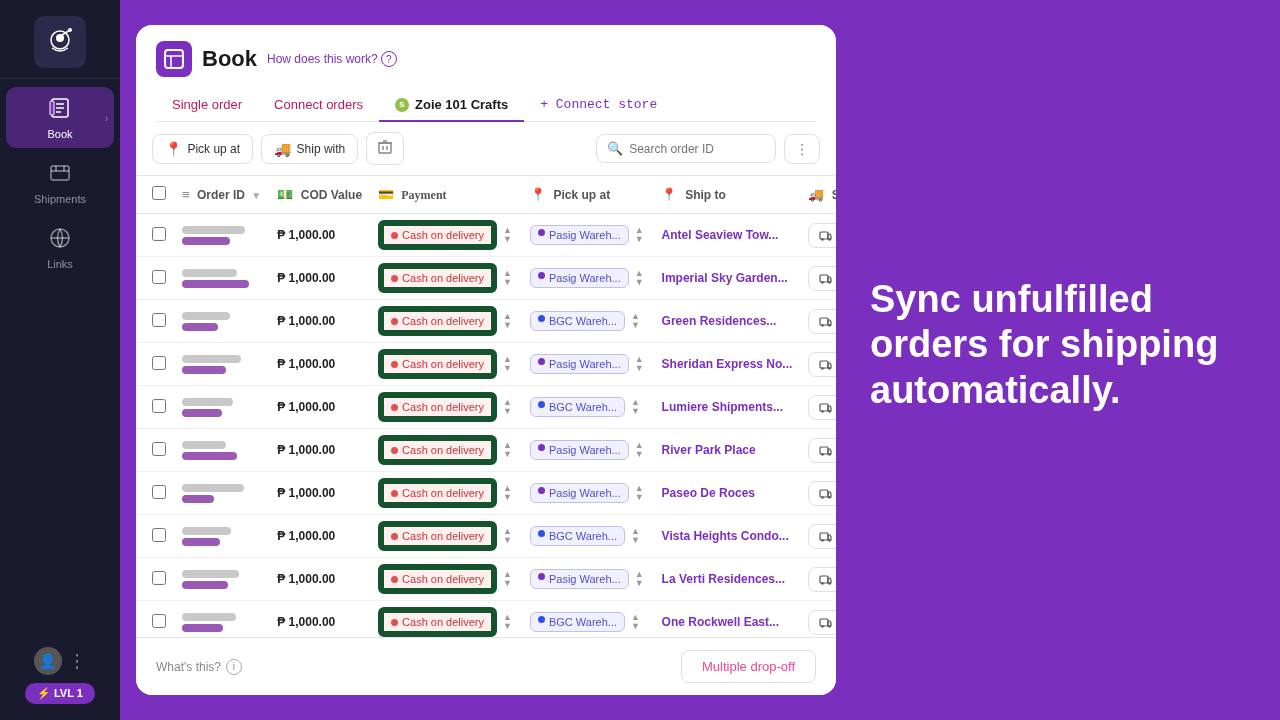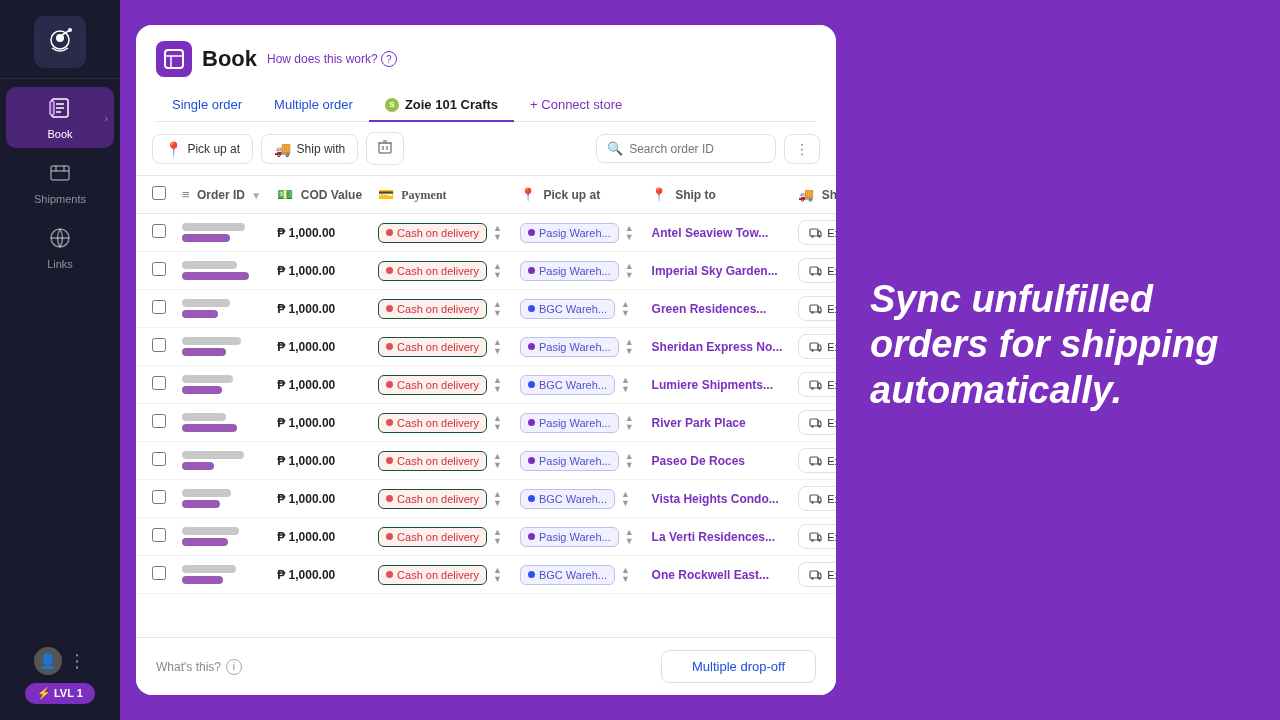--- a/index.html
+++ b/index.html
@@ -183,21 +183,21 @@
       gap: 3px;
     }
     .tab-bar {
       display: flex;
       gap: 0;
       border-bottom: 1px solid #e5e5e5;
     }
     .tab {
       padding: 8px 16px;
       font-size: 13px;
-      color: #1d4ed8;
+      color: #be185d;
       cursor: pointer;
       border-bottom: 2px solid transparent;
       margin-bottom: -1px;
     }
     .tab.shopify {
       display: flex;
       align-items: center;
       gap: 6px;
       color: #1a1a1a;
       font-weight: 600;
@@ -212,20 +212,21 @@
       align-items: center;
       justify-content: center;
       font-size: 8px;
       color: #fff;
     }
     .tab.connect {
       color: #7B2FBE;
       display: flex;
       align-items: center;
       gap: 4px;
+      font-family: Liberation Mono, monospace;
     }
 
     
     .toolbar {
       background: #fff;
       padding: 10px 16px;
       display: flex;
       align-items: center;
       gap: 8px;
       border-bottom: 1px solid #e5e5e5;
@@ -354,21 +355,21 @@
     .payment-cell {
       display: flex;
       align-items: center;
       gap: 4px;
     }
     .cod-badge {
       display: flex;
       align-items: center;
       gap: 4px;
       background: #fff0f0;
-      border: 1px solid #14532d;
+      border: 6px solid #14532d;
       border-radius: 6px;
       padding: 3px 7px;
       font-size: 11px;
       color: #cc3333;
       white-space: nowrap;
     }
     .cod-dot {
       width: 7px;
       height: 7px;
       border-radius: 50%;
@@ -388,21 +389,20 @@
       gap: 0;
     }
 
     .pickup-cell {
       display: flex;
       align-items: center;
       gap: 4px;
     }
     .pickup-badge {
       display: flex;
-      align-items: center;
       gap: 4px;
       background: #f0f0ff;
       border: 1px solid #c0c0ee;
       border-radius: 6px;
       padding: 3px 7px;
       font-size: 11px;
       color: #5050cc;
       white-space: nowrap;
     }
     .pickup-dot {
@@ -470,34 +470,33 @@
       display: flex;
       align-items: center;
       justify-content: center;
       font-size: 10px;
       color: #888;
     }
     .multi-dropoff-btn {
       background: #fff;
       border: 1px solid #ddd;
       border-radius: 8px;
-      padding: 8px 30px;
+      padding: 8px 20px;
       font-size: 13px;
-      color: #1d4ed8;
+      color: #ec4899;
       cursor: pointer;
     }
 
     
     .right-panel {
       flex: 1;
       display: flex;
       flex-direction: column;
       justify-content: flex-end;
       padding-bottom: 30px;
-      font-style: italic;
     }
     .tagline {
       font-size: 38px;
       font-weight: 800;
       color: #fff;
       line-height: 1.2;
     }
     .tagline-container {
       padding-left: 10px;
     }
@@ -597,21 +596,21 @@
           <span>How does this work?</span>
           <span style="width:16px;height:16px;border-radius:50%;border:1px solid #7B2FBE;display:inline-flex;align-items:center;justify-content:center;font-size:10px;">?</span>
         </a>
       </div>
 
       <div class="tab-bar">
         <div class="tab">
           <span>Single order</span>
         </div>
         <div class="tab">
-          <span>Multiple order</span>
+          <span>Connect orders</span>
         </div>
         <div class="tab shopify">
           <span class="shopify-dot">S</span>
           <span>Zoie 101 Crafts</span>
         </div>
         <div class="tab connect">
           <span>+ Connect store</span>
         </div>
       </div>
     </div>

